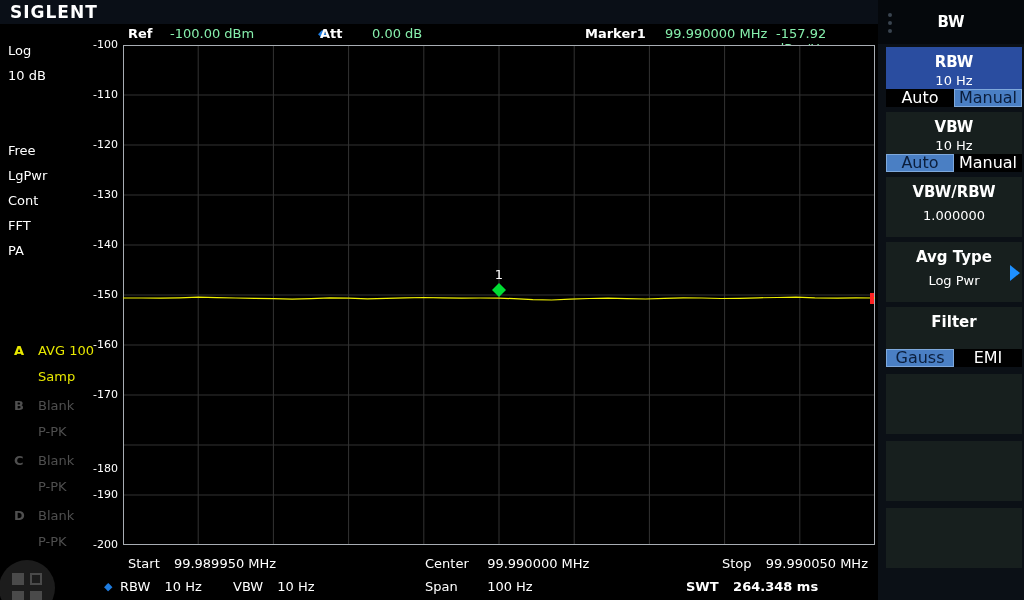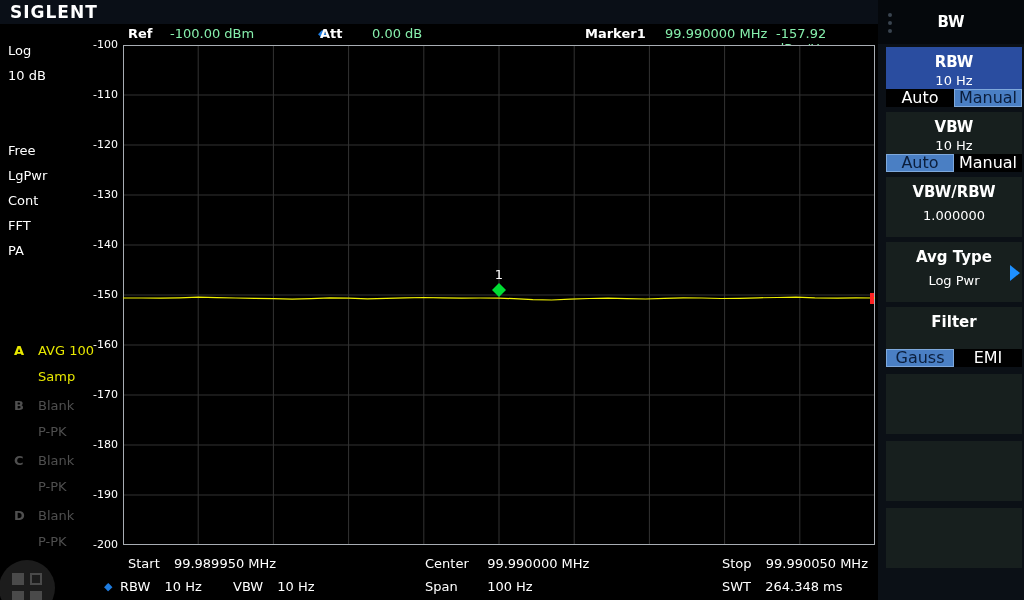--- a/index.html
+++ b/index.html
@@ -104,21 +104,21 @@
 
   <div id="y-labels">
       <div class="y-label" style="position: absolute; left: 76px; top: 38px;">-100</div>
       <div class="y-label" style="position: absolute; left: 76px; top: 88px;">-110</div>
       <div class="y-label" style="position: absolute; left: 76px; top: 138px;">-120</div>
       <div class="y-label" style="position: absolute; left: 76px; top: 188px;">-130</div>
       <div class="y-label" style="position: absolute; left: 76px; top: 238px;">-140</div>
       <div class="y-label" style="position: absolute; left: 76px; top: 288px;">-150</div>
       <div class="y-label" style="position: absolute; left: 76px; top: 338px;">-160</div>
       <div class="y-label" style="position: absolute; left: 76px; top: 388px;">-170</div>
-      <div class="y-label" style="position: absolute; left: 76px; top: 438px;">-180</div>
+      <div class="y-label" style="position: absolute; left: 76px; top: 462px;">-180</div>
       <div class="y-label" style="position: absolute; left: 76px; top: 488px;">-190</div>
       <div class="y-label" style="position: absolute; left: 76px; top: 538px;">-200</div>
     </div>
 
   <div class="graph-wrap">
     <svg id="plot-svg" width="752" height="500" viewBox="0 0 752 500">
         <line x1="75.2" y1="0" x2="75.2" y2="500" stroke="#333333" stroke-width="1"></line>
         <line x1="150.4" y1="0" x2="150.4" y2="500" stroke="#333333" stroke-width="1"></line>
         <line x1="225.6" y1="0" x2="225.6" y2="500" stroke="#333333" stroke-width="1"></line>
         <line x1="300.8" y1="0" x2="300.8" y2="500" stroke="#333333" stroke-width="1"></line>
@@ -166,21 +166,21 @@
       <span>10 Hz</span>
     </span>
     <span class="bb-item" style="left:233px; top:31px;">
       <span class="lbl">VBW</span>
       <span>10 Hz</span>
     </span>
     <span class="bb-item" style="left:425px; top:31px;">
       <span class="lbl" style="min-width:48px;">Span</span>
       <span>100 Hz</span>
     </span>
-    <span class="bb-item" style="left:722px; top:31px;">
+    <span class="bb-item" style="left:686px; top:31px;font-weight:bold;">
       <span class="lbl">SWT</span>
       <span>264.348 ms</span>
     </span>
   </div>
 
   <div class="corner-circle">
     <span class="sq" style="left:13px; top:13px;"></span>
     <span class="sq outline" style="left:31px; top:13px;"></span>
     <span class="sq" style="left:13px; top:31px;"></span>
     <span class="sq" style="left:31px; top:31px;"></span>

